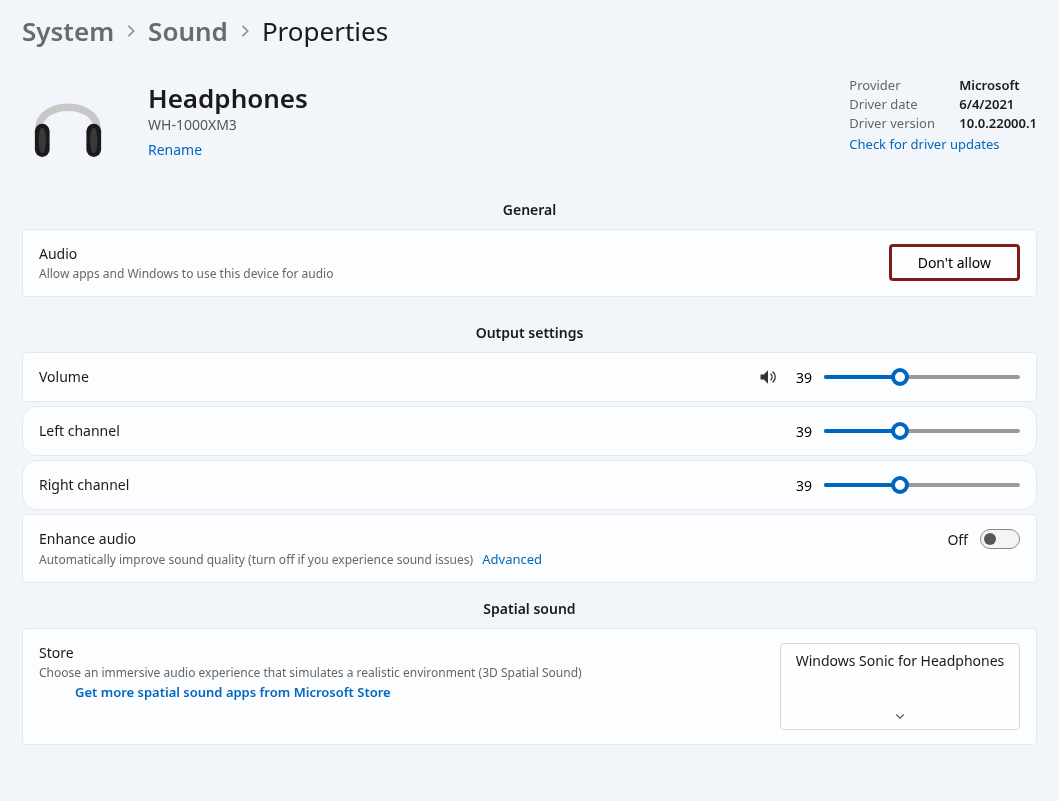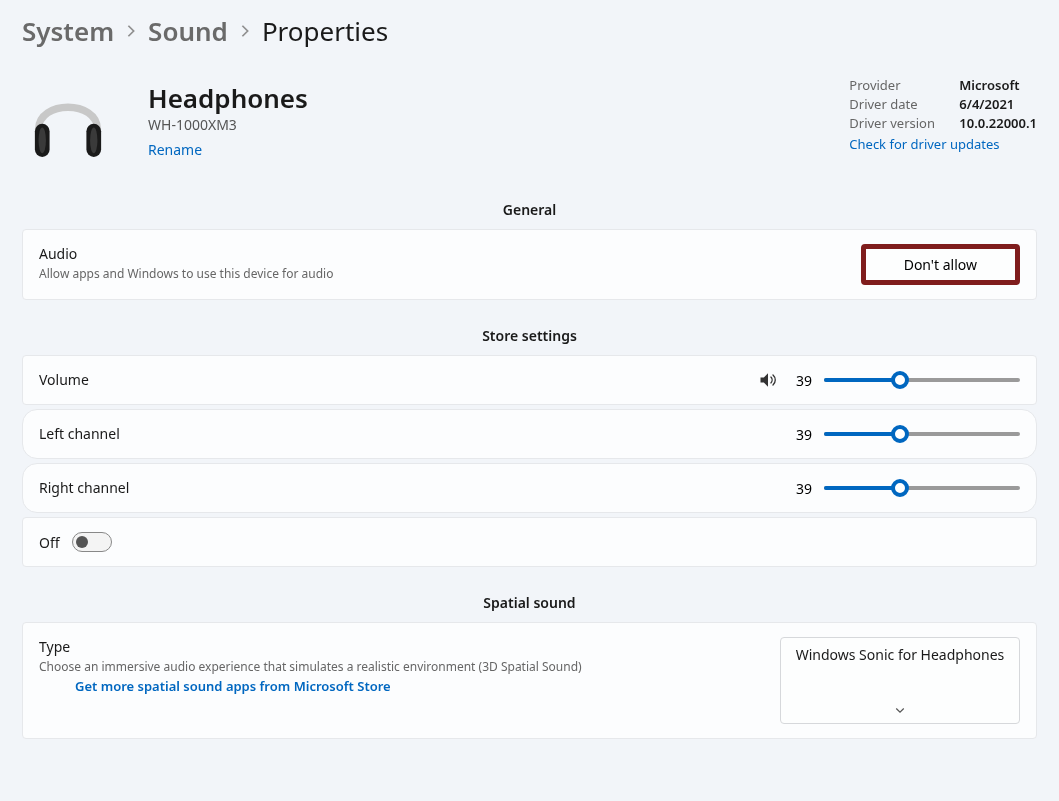--- a/index.html
+++ b/index.html
@@ -29,36 +29,36 @@
 
   
   .section-title { font-size: 14px; font-weight: 600; margin: 0 0 10px 0; text-align: center; }
 
   
   .card { background: #fcfdfe; border: 1px solid #e6e8eb; border-radius: 4px; padding: 14px 16px; display: flex; align-items: flex-start; justify-content: space-between; }
   .card + .section-title { margin-top: 26px; }
   .card-stack .card { border-radius: 0; border-top-width: 0; }
   .card-stack .card:first-child { border-top-width: 1px; border-top-left-radius: 4px; border-top-right-radius: 4px; }
   .card-stack .card:last-child { border-bottom-left-radius: 4px; border-bottom-right-radius: 4px; }
-  .card-stack { margin-bottom: 26px; }
+  .card-stack { margin-bottom: 16px; }
   .card-stack + .section-title { margin-top: 0; }
   .card-stack.gap { display: flex; flex-direction: column; gap: 4px; }
   .card-stack.gap .card { border-radius: 15px; border-top-width: 1px; }
   .card-stack.gap .card:first-child,
   .card-stack.gap .card:last-child { border-radius: 4px; }
 
   .card .title { font-size: 14px; font-weight: 400; }
   .card .subtitle { font-size: 12px; color: #666; margin-top: 2px; }
   .card .subtitle .inline-link { color: #0067c0; margin-left: 6px; }
   .card .inline-link { color: #0067c0; font-size: 13px; cursor: pointer; }
   .card .left { display: flex; flex-direction: column; }
   .card .right { display: flex; align-items: center; gap: 12px; }
 
   
-  .win-button { background: #fdfefe; border: 5px solid #7f1d1d; border-radius: 4px; padding: 6px 38px; font-size: 14px; cursor: pointer; min-width: 120px; }
+  .win-button { background: #fdfefe; border: 3px solid #7f1d1d; border-radius: 4px; padding: 6px 26px; font-size: 14px; cursor: pointer; min-width: 120px; }
 
   
   .slider-wrap { display: flex; align-items: center; gap: 12px; }
   .slider-value { font-size: 14px; color: #000000; width: 22px; text-align: right; }
   .slider { position: relative; width: 196px; height: 20px; cursor: pointer; }
   .slider .track { position: absolute; left: 0; right: 0; top: 50%; height: 4px; background: #9a9a9a; border-radius: 2px; transform: translateY(-50%); }
   .slider .fill  { position: absolute; left: 0; top: 50%; height: 4px; background: #0067c0; border-radius: 2px; transform: translateY(-50%); }
   .slider .thumb { position: absolute; top: 50%; width: 18px; height: 18px; background: #fff; border: 4px solid #0067c0; border-radius: 50%; transform: translate(-50%, -50%); }
   .speaker-icon svg { width: 20px; height: 20px; display: block; }
 
@@ -136,21 +136,21 @@
 <div class="card" style="margin-bottom:26px;">
   <div class="left">
     <span class="title">Audio</span>
     <span class="subtitle">Allow apps and Windows to use this device for audio</span>
   </div>
   <div class="right">
     <button class="win-button">Don't allow</button>
   </div>
 </div>
 
-<div class="section-title">Store settings</div>
+<div class="section-title">Output settings</div>
 <div class="card-stack gap">
 
   <div class="card">
     <span class="title">Volume</span>
     <div class="right">
       <span class="speaker-icon">
         <svg viewBox="0 0 24 24" fill="none" stroke="#333" stroke-width="1.6" stroke-linecap="round" stroke-linejoin="round">
           <polygon points="3,9 7,9 12,4 12,20 7,15 3,15" fill="#333" stroke="none"></polygon>
           <path d="M15.5 8.5a5 5 0 0 1 0 7"></path>
           <path d="M18 6a8 8 0 0 1 0 12"></path>
@@ -189,34 +189,41 @@
         <div class="slider">
             <div class="track"></div>
             <div class="fill" style="width: 39%;"></div>
             <div class="thumb" style="left: 39%;"></div>
           </div>
       </div>
     </div>
   </div>
 
   <div class="card">
+    <div class="left">
+      <span class="title">Enhance audio</span>
+      <span class="subtitle">
+        <span>Automatically improve sound quality (turn off if you experience sound issues)</span>
+        <a class="inline-link">Advanced</a>
+      </span>
+    </div>
     <div class="right toggle-wrap">
       <span class="toggle-label">Off</span>
       <div class="toggle">
           <div class="knob"></div>
         </div>
     </div>
   </div>
 
 </div>
 
 <div class="section-title">Spatial sound</div>
 <div class="card spatial-card">
   <div class="left">
-    <span class="title">Type</span>
+    <span class="title">Store</span>
     <span class="subtitle">Choose an immersive audio experience that simulates a realistic environment (3D Spatial Sound)</span>
     <a class="store-link">Get more spatial sound apps from Microsoft Store</a>
   </div>
   <div class="right">
     <div class="combo">
       <span>Windows Sonic for Headphones</span>
       <span class="chev-down">
         <svg viewBox="0 0 16 16" fill="none" stroke="#555" stroke-width="1.6">
             <polyline points="3,6 8,11 13,6"></polyline>
           </svg>

